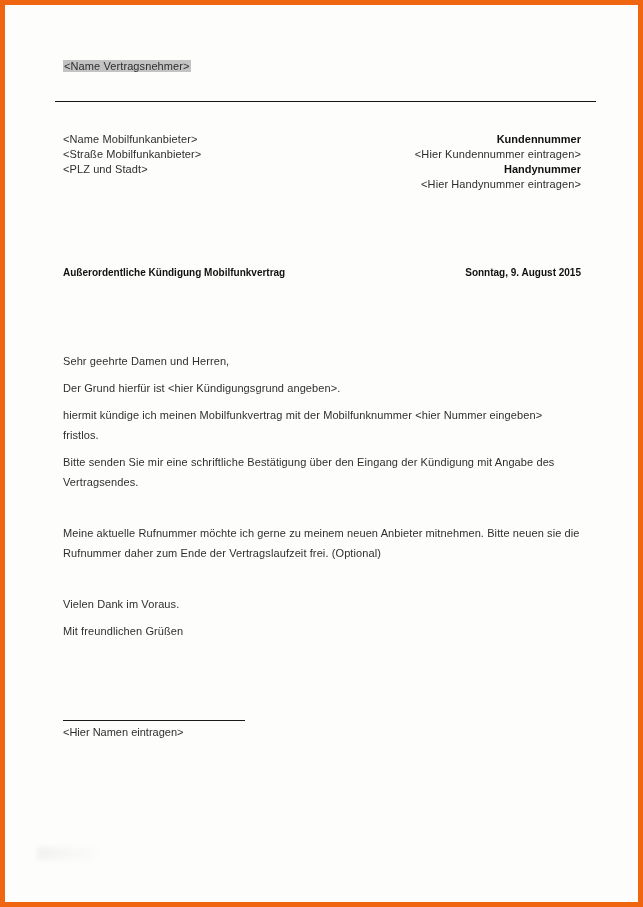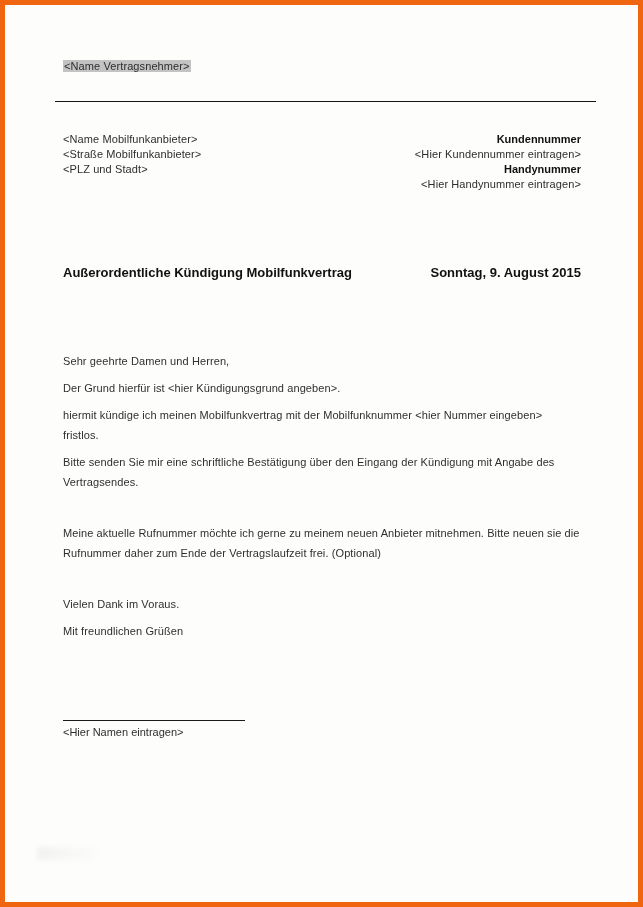--- a/index.html
+++ b/index.html
@@ -50,21 +50,21 @@
   .ref-label {
     font-size: 11px;
     line-height: 15px;
     font-weight: bold;
     color: #111;
   }
   .subject-row {
     margin-top: 73px;
     display: flex;
     justify-content: space-between;
-    font-size: 13px;
+    font-size: 10px;
     font-weight: bold;
     color: #111;
     line-height: 15px;
   }
   .body-text { margin-top: 71px; }
   .para {
     font-size: 11px;
     line-height: 20px;
     margin-bottom: 7px;
     color: #2f2f2f;

